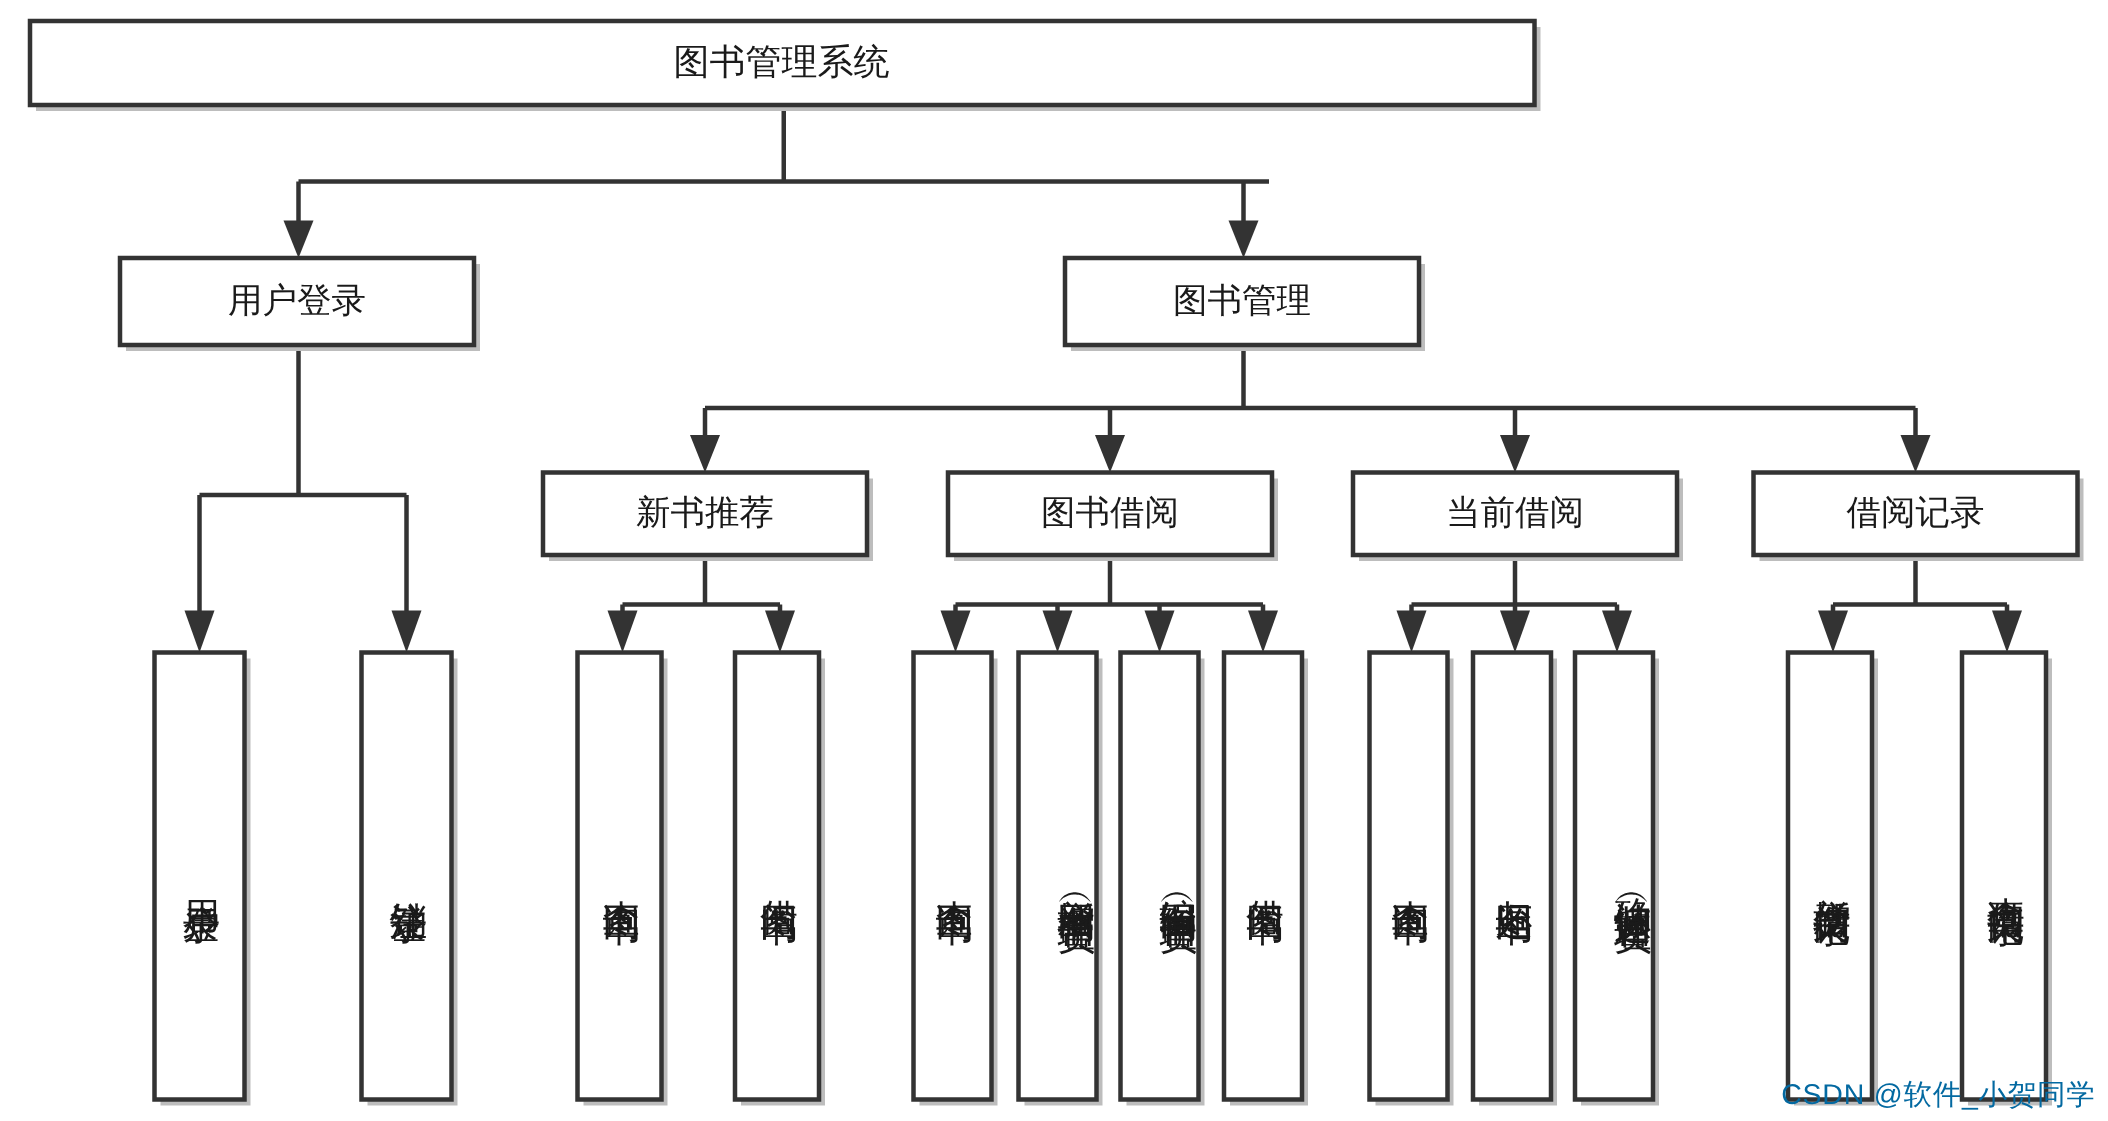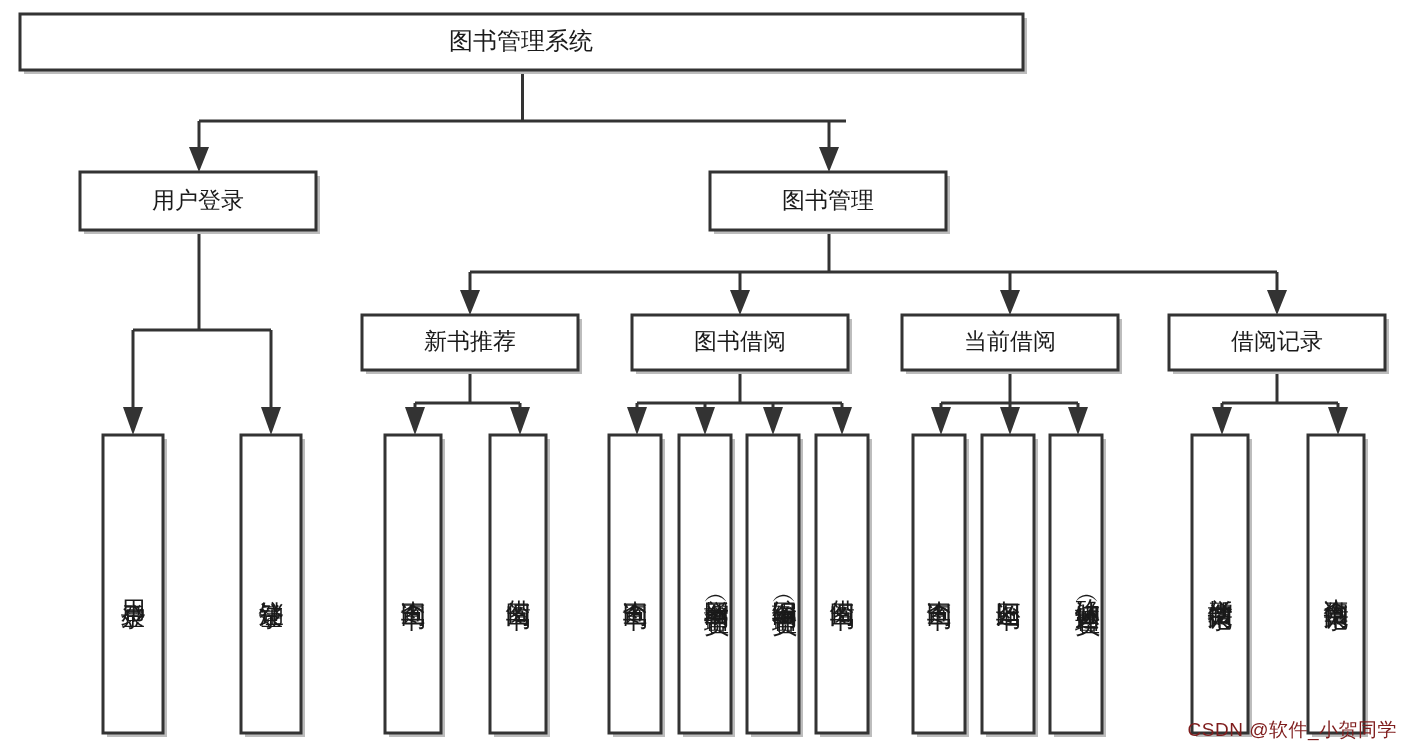--- a/index.html
+++ b/index.html
@@ -70,21 +70,21 @@
     white-space: nowrap;
     text-align: center;
     pointer-events: none;
   }
   .watermark {
     position: absolute;
     right: 8px;
     bottom: 4px;
     font-family: "Liberation Sans", "DejaVu Sans", sans-serif;
     font-size: 19px;
-    color: #7f1d1d;
+    color: #0369a1;
     letter-spacing: 0.5px;
     user-select: none;
   }
 </style>
 </head>
 <body>
 
 <div id="chart-root">
 
   <svg class="flow" viewBox="0 0 1405 747">

